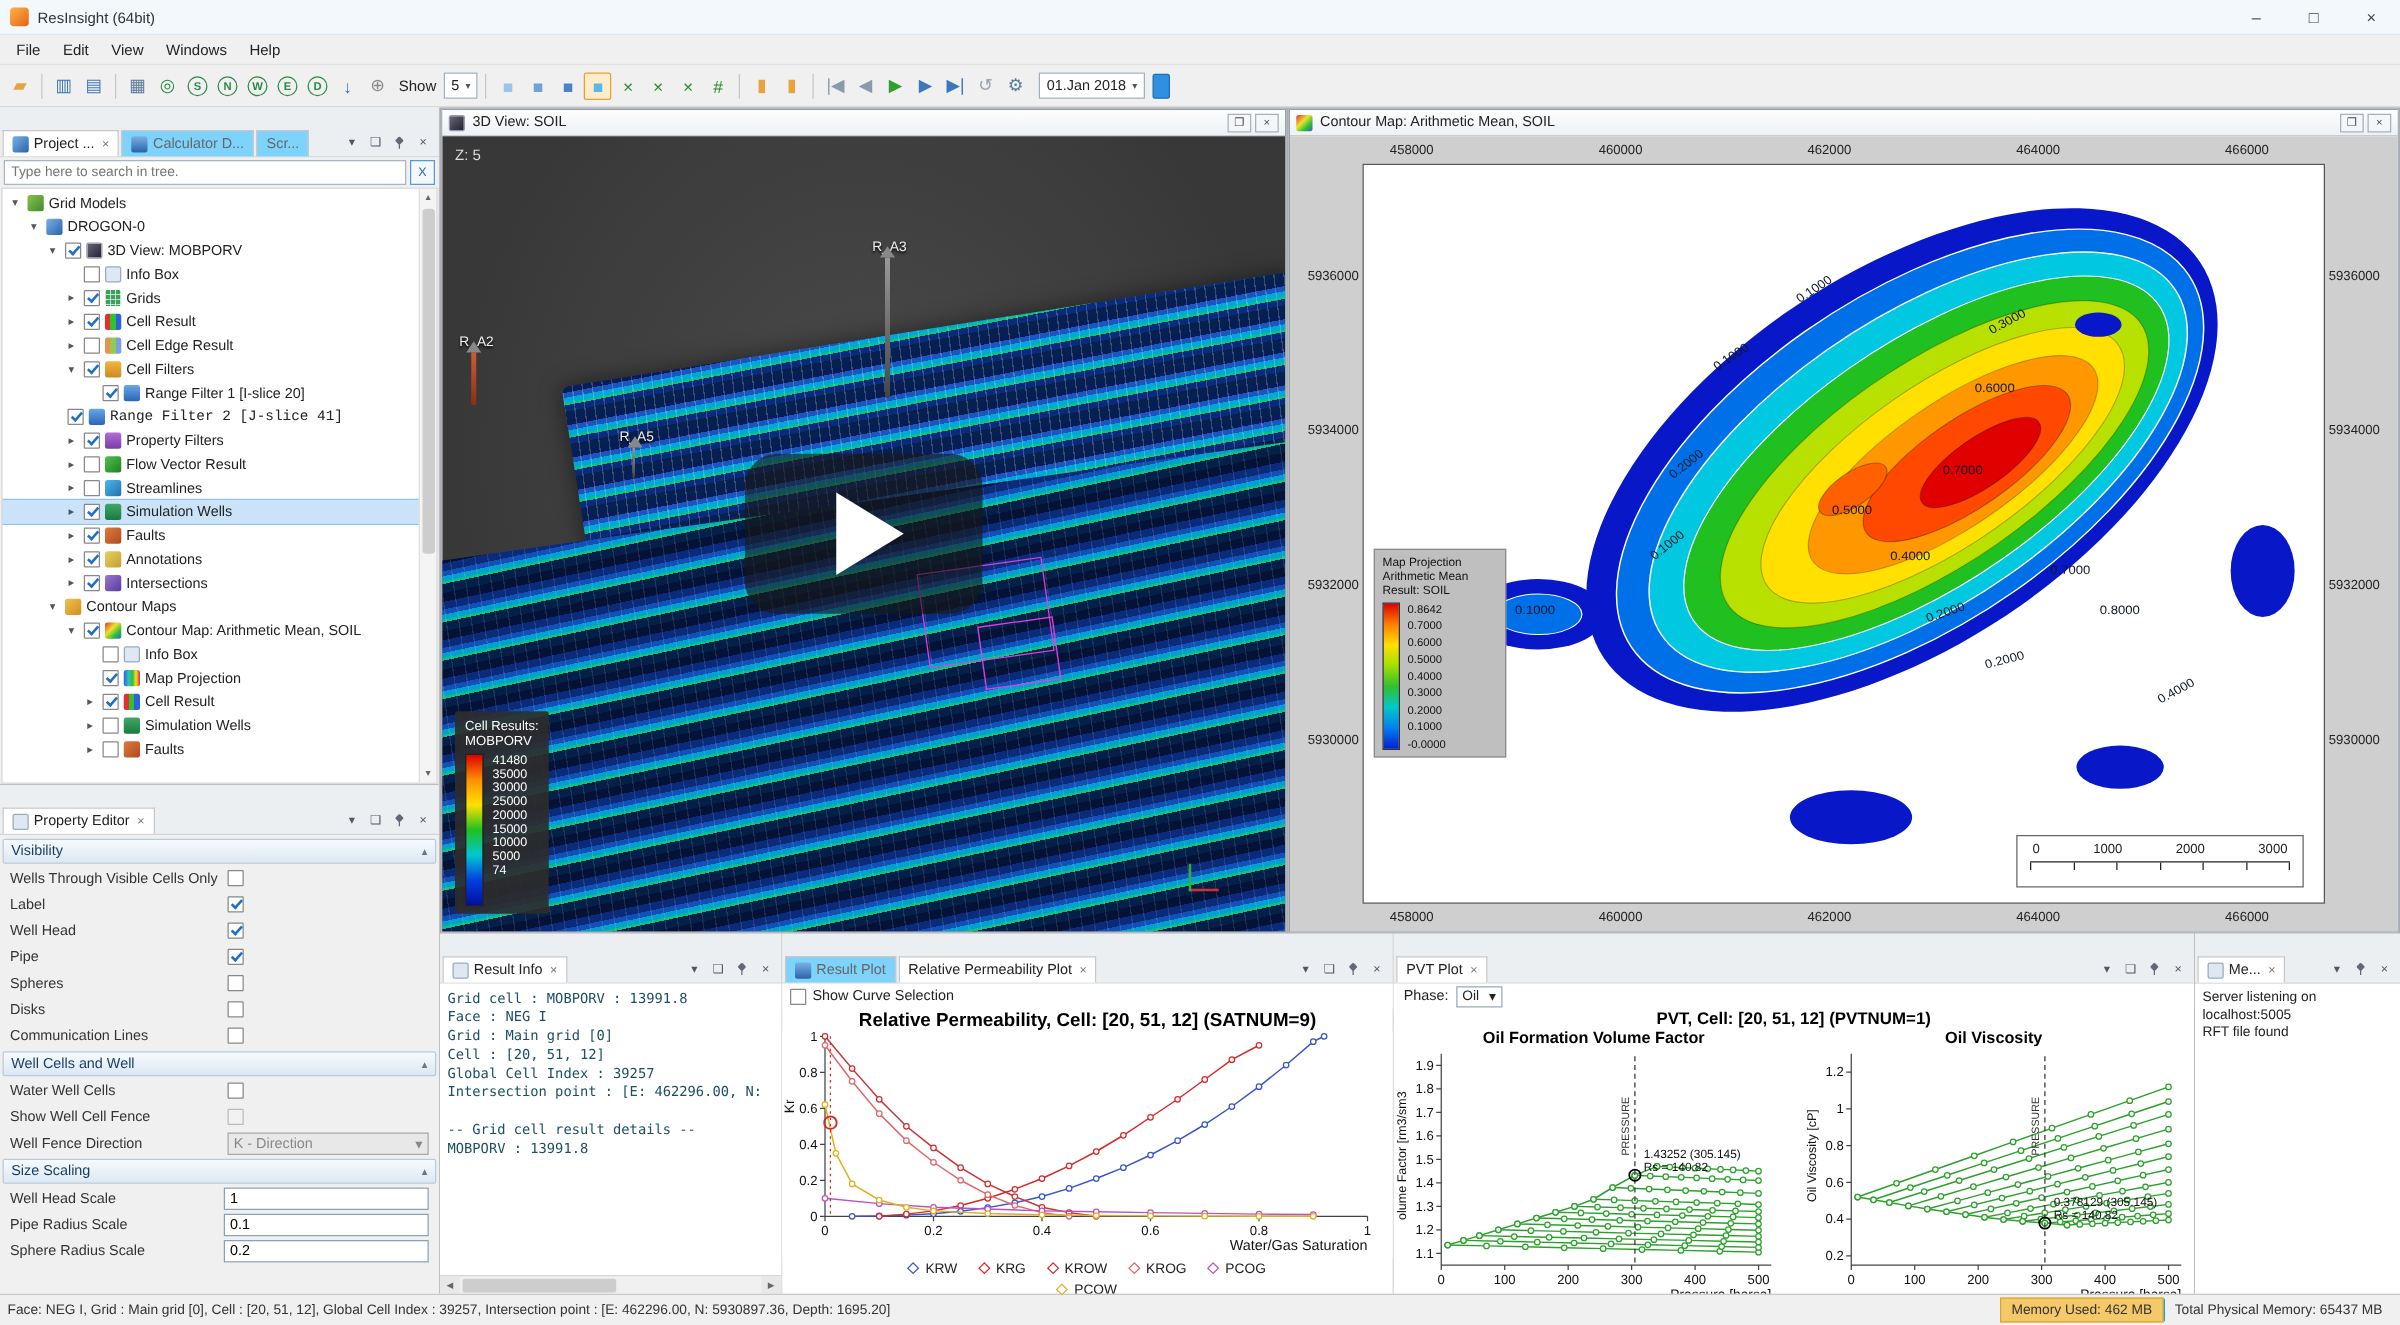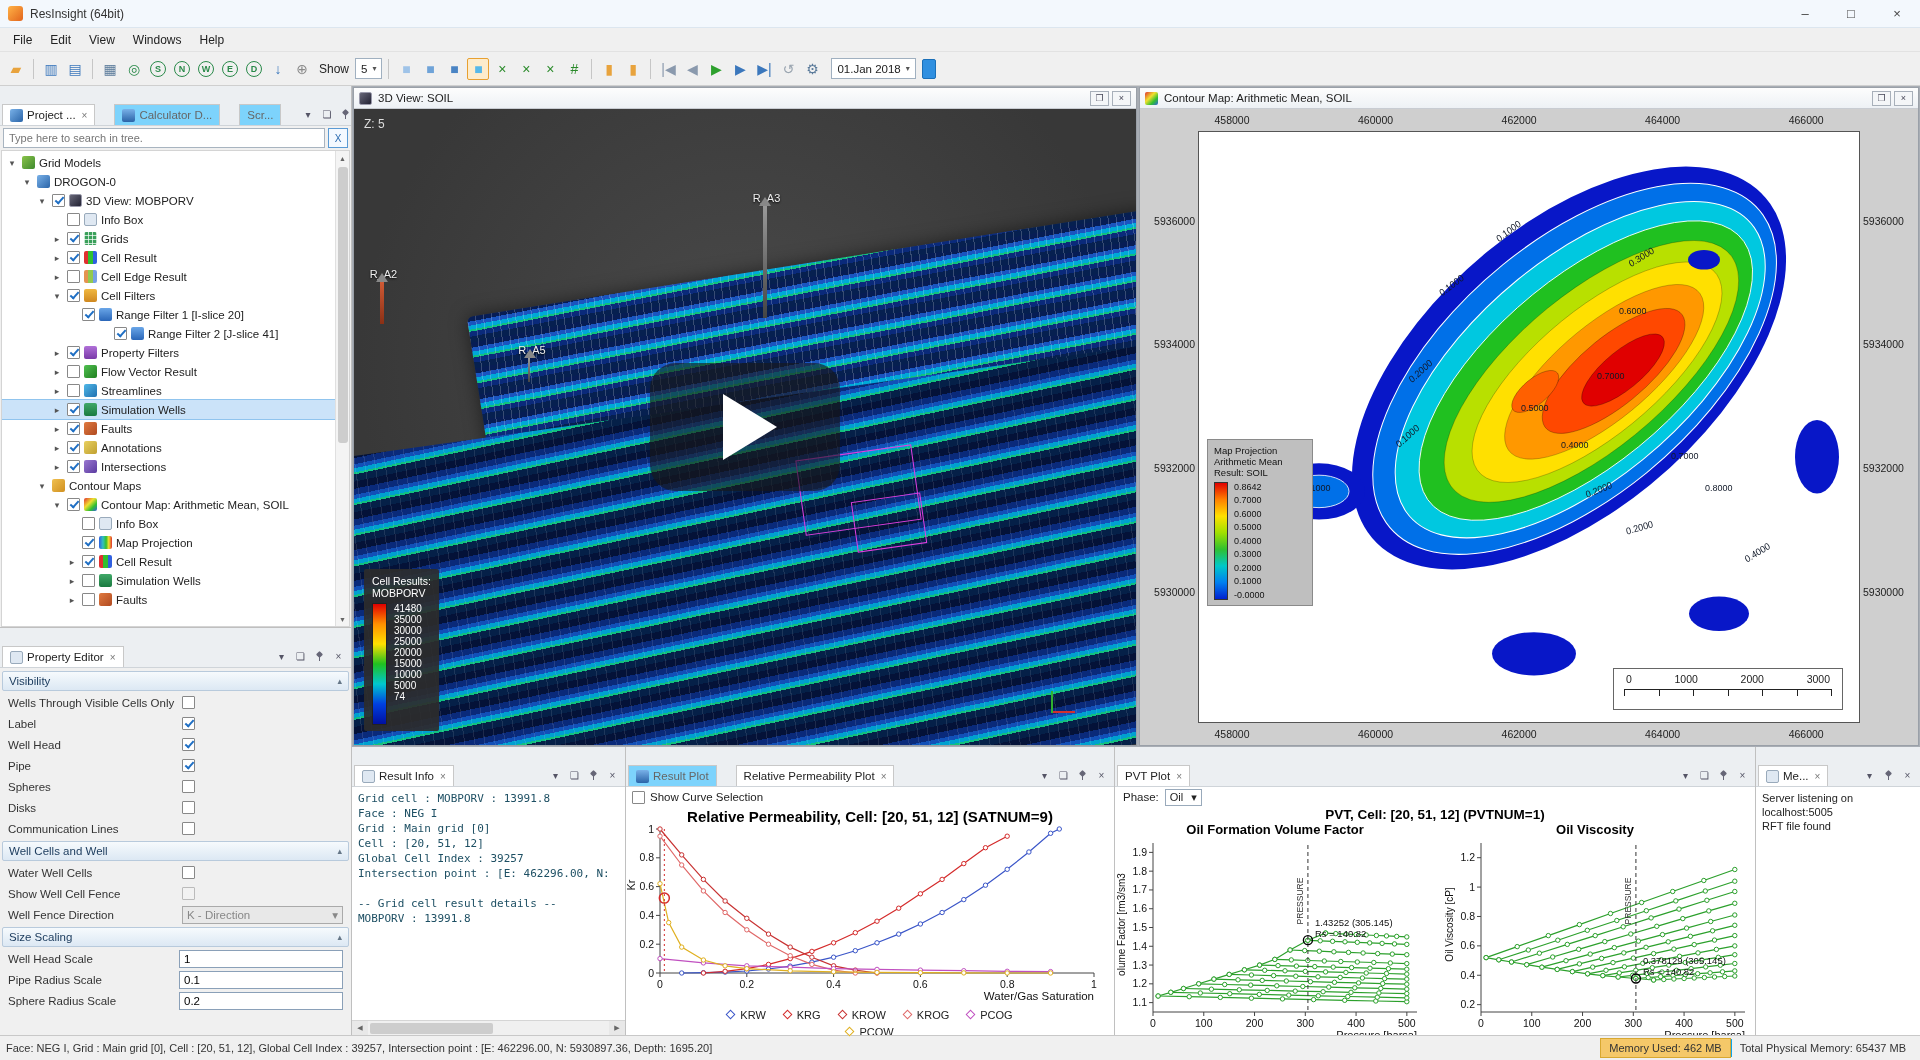--- a/index.html
+++ b/index.html
@@ -21,21 +21,21 @@
 .combo{display:flex;align-items:center;gap:5px;height:21px;background:#fff;border:1px solid #a0b0c0;padding:0 5px;font-size:11.5px;color:#222}
 .combo .dd{font-size:8px;color:#555}
 .progress-chip{width:14px;height:20px;background:#2f8fe0;border:1px solid #1a6fb8;border-radius:2px;margin-left:4px}
 
 .main{flex:1;display:flex;min-height:0}
 .left-col{width:352px;background:#f0f0f0;border-right:1px solid #bfbfbf;display:flex;flex-direction:column;flex:none}
 .right-area{flex:1;display:flex;flex-direction:column;min-width:0;background:#a8adb4}
 .top-row{height:661px;display:flex;gap:2px;padding:1px;flex:none}
 .bottom-row{flex:1;display:flex;background:#f0f0f0;min-height:0}
 
-.dock-header{height:40px;display:flex;align-items:flex-end;background:#eceff2;border-bottom:1px solid #cfd4d9;padding:0 2px;gap:19px;flex:none}
+.dock-header{height:40px;display:flex;align-items:flex-end;background:#eceff2;border-bottom:1px solid #cfd4d9;padding:0 2px;gap:2px;flex:none}
 .dock-tab{display:flex;align-items:center;gap:4px;padding:0 7px;height:21px;background:#fff;border:1px solid #c8c8c8;border-bottom:none;font-size:11.5px;white-space:nowrap}
 .dock-tab.inactive{background:#7dd3fc;color:#666}
 .tab-close{font-size:10px;color:#777;margin-left:2px}
 .dock-controls{margin-left:auto;display:flex;gap:4px;align-items:center;padding:0 3px 3px 0}
 .dctl{width:15px;height:15px;display:flex;align-items:center;justify-content:center;color:#556;font-size:10px}
 .pin-icon{position:relative;width:11px;height:11px}
 .pin-icon::before{content:"";position:absolute;left:3px;top:1px;width:5px;height:5px;background:#667;border-radius:1px;transform:rotate(45deg)}
 .pin-icon::after{content:"";position:absolute;left:5px;top:6px;width:1px;height:4px;background:#667}
 
 .project-panel{height:542px;display:flex;flex-direction:column;border-bottom:1px solid #bfbfbf;flex:none}
@@ -312,21 +312,21 @@
               <span class="cb checked"></span>
               <span class="ti ic-cellfilter"></span>
               <span class="tlabel">Cell Filters</span>
             </div>
             <div class="trow" style="padding-left: 64px;">
               <span class="texp"></span>
               <span class="cb checked"></span>
               <span class="ti ic-rangefilter"></span>
               <span class="tlabel">Range Filter 1 [I-slice 20]</span>
             </div>
-            <div class="trow" style="padding-left: 96px;">
+            <div class="trow" style="padding-left: 36px; font-family: Liberation Mono, monospace;">
               <span class="texp"></span>
               <span class="cb checked"></span>
               <span class="ti ic-rangefilter"></span>
               <span class="tlabel">Range Filter 2 [J-slice 41]</span>
             </div>
             <div class="trow" style="padding-left: 49px;">
               <span class="texp">▸</span>
               <span class="cb checked"></span>
               <span class="ti ic-propfilter"></span>
               <span class="tlabel">Property Filters</span>
@@ -496,21 +496,21 @@
               <input class="pinput" value="0.2" style="">
             </div>
           </div>
       </div>
     </div>
 
     <div class="right-area">
 
       <div class="top-row">
 
-        <div class="mdiwin" style="width:784px;flex:none">
+        <div class="mdiwin" style="width:676px;flex:none">
           <div class="mdi-header">
             <span class="ti ic-view3d"></span>
             <span class="mdi-title">3D View: SOIL</span>
             <div class="mdi-btns">
               <span class="mdi-btn">❐</span>
               <span class="mdi-btn">×</span>
             </div>
           </div>
           <div class="scene">
             <div class="z-label">Z: 5</div>

